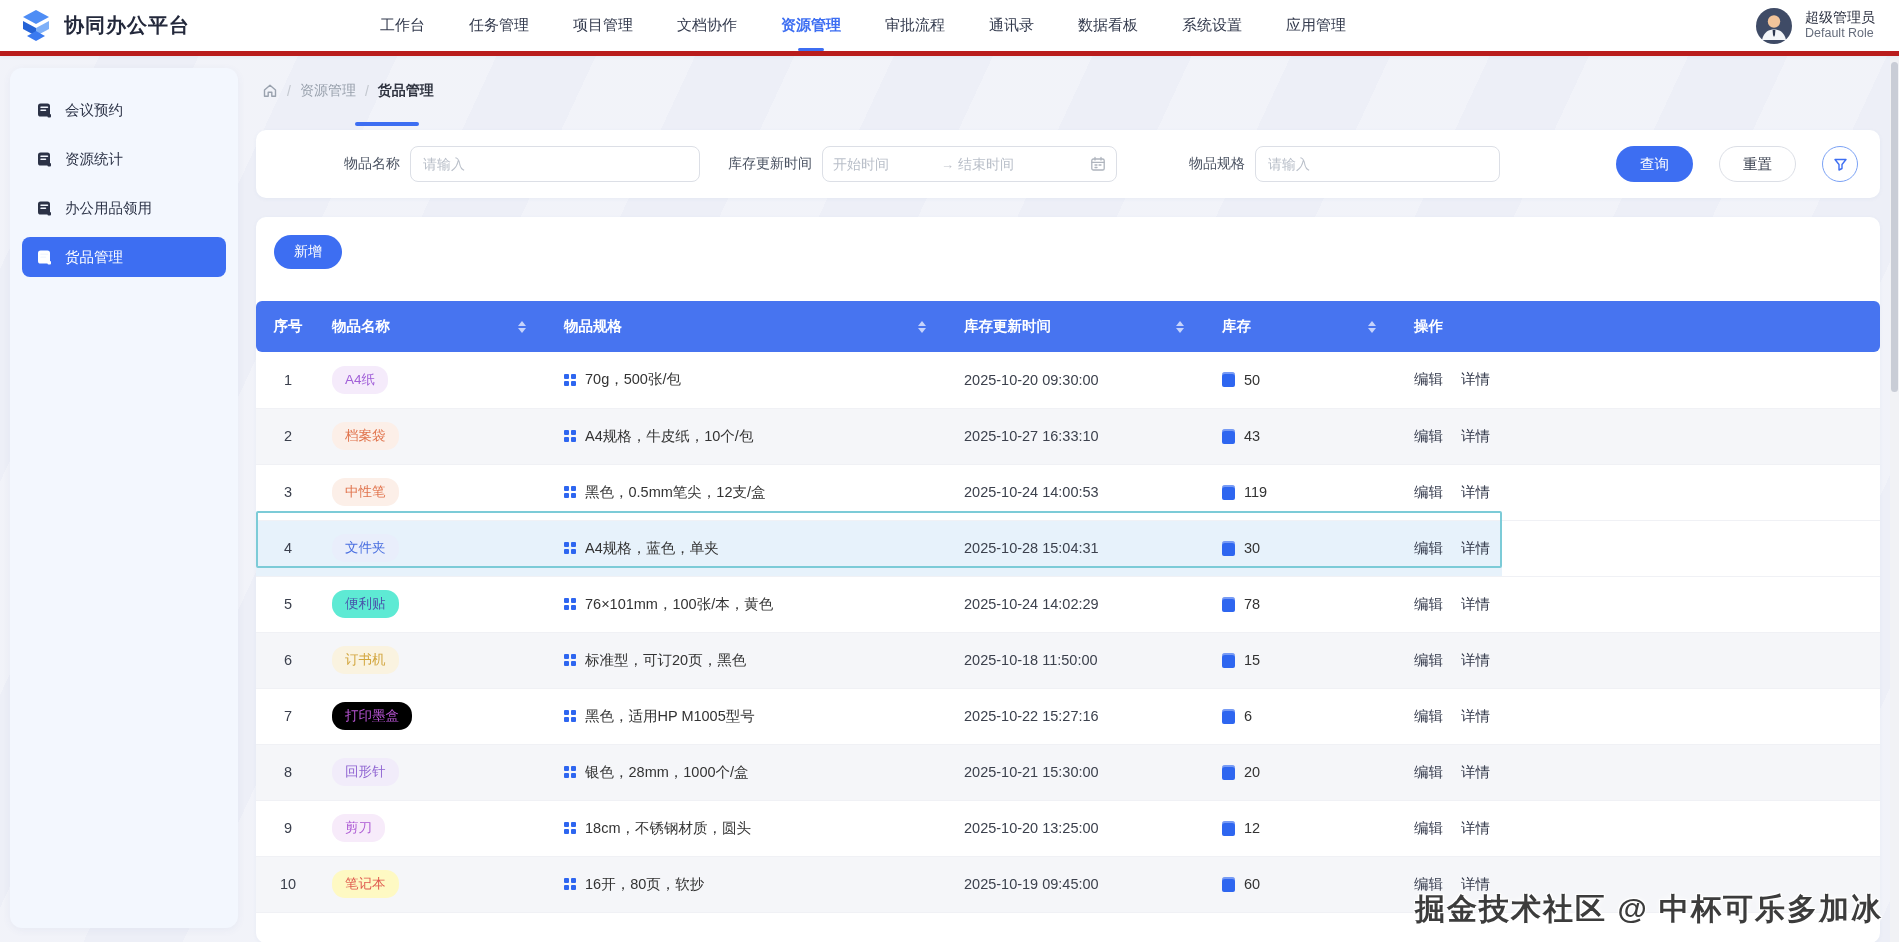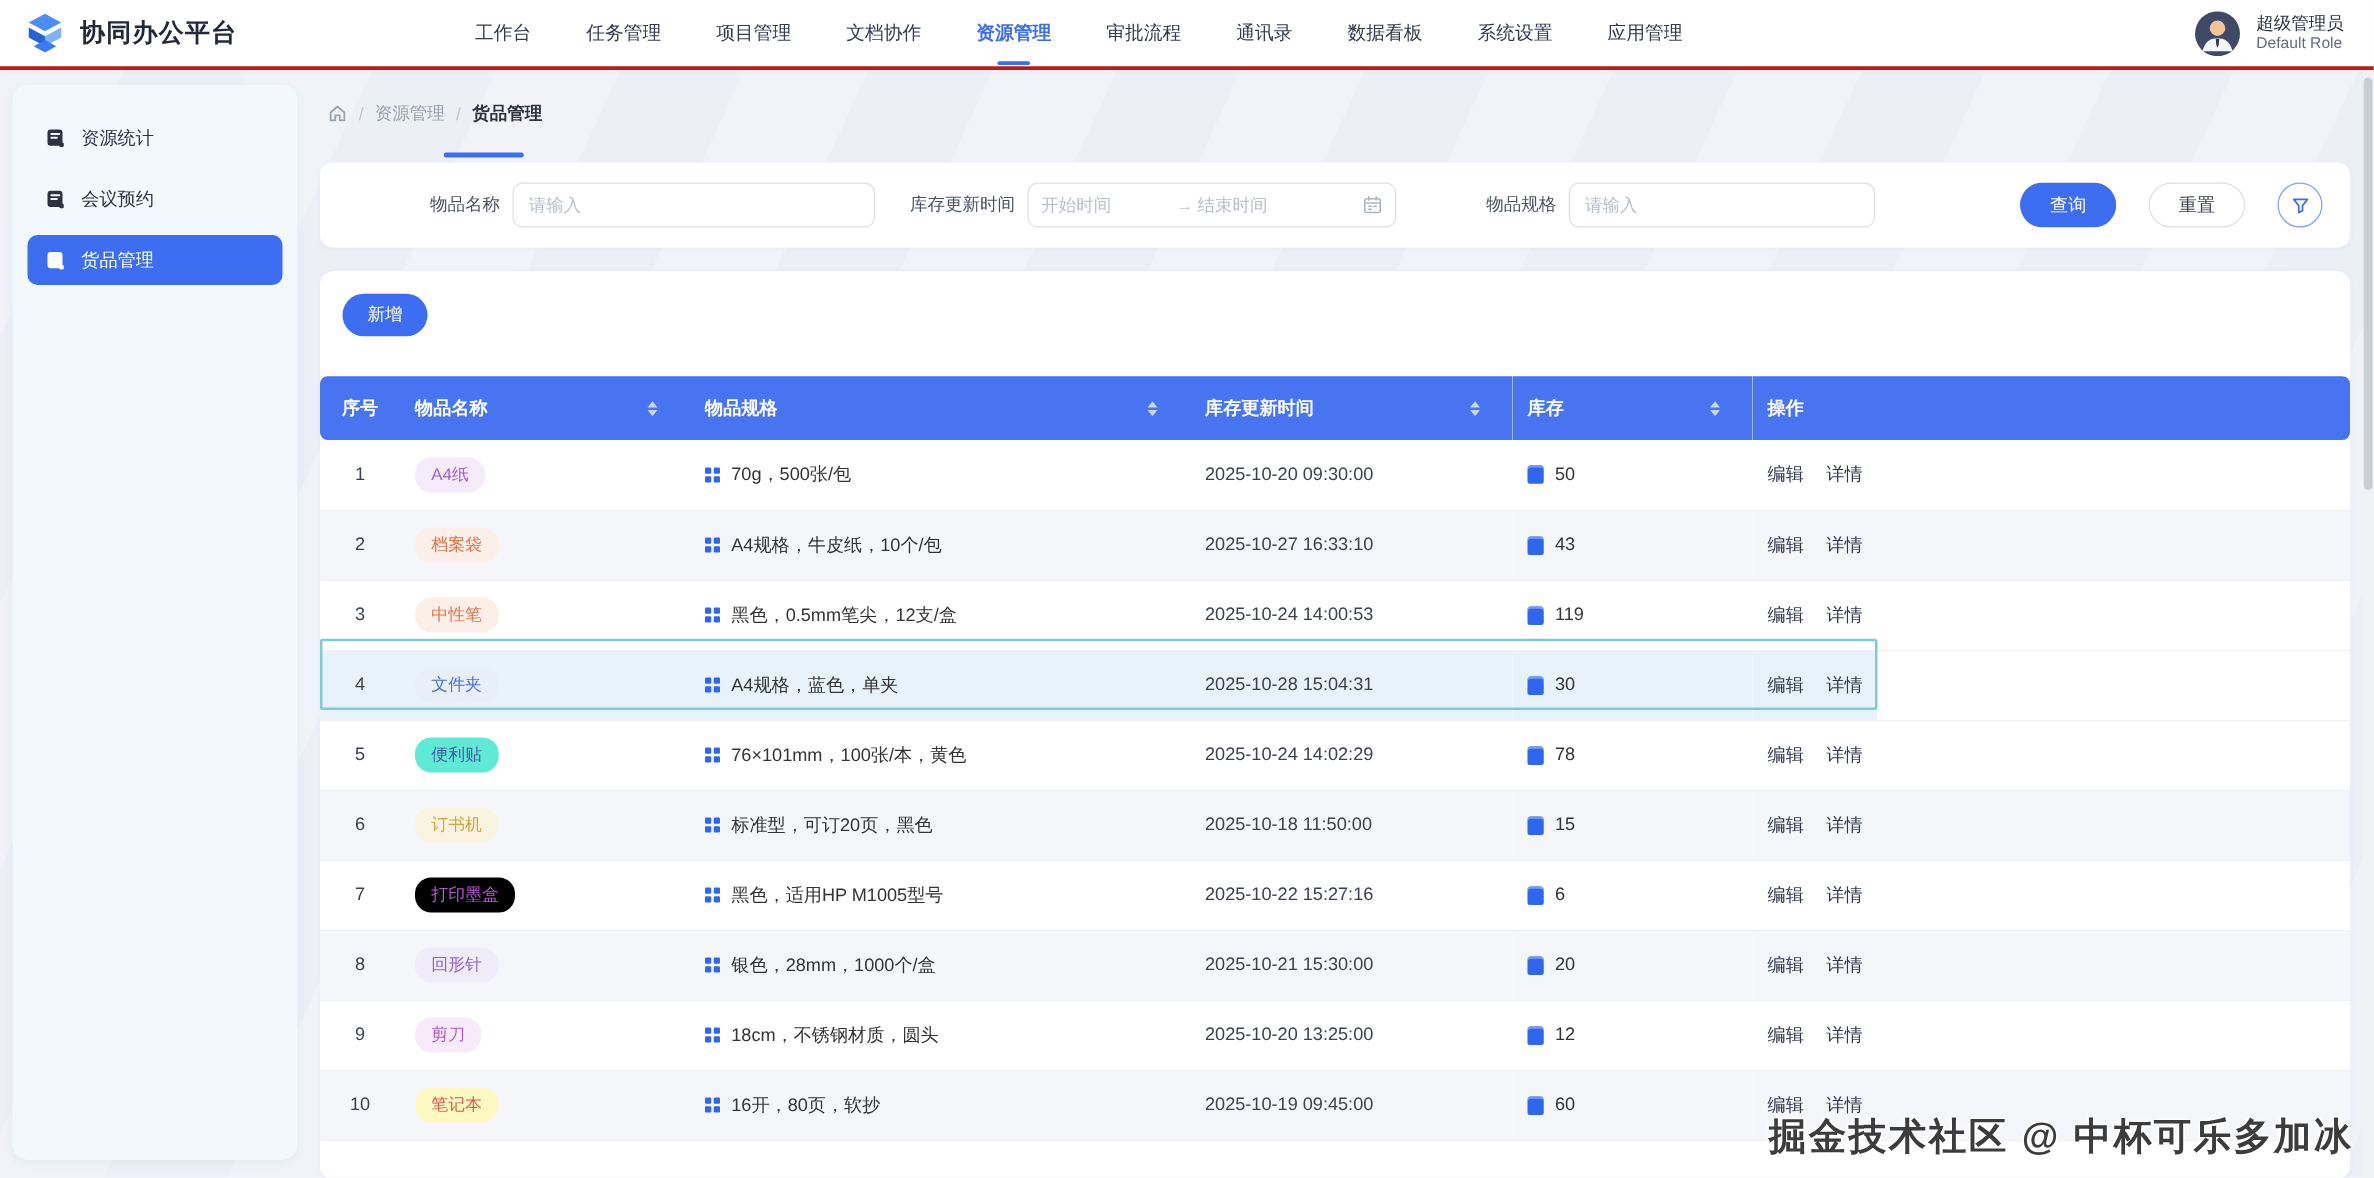--- a/index.html
+++ b/index.html
@@ -2,21 +2,21 @@
 <html><head>
 <meta charset="utf-8">
 <style>
   * { margin:0; padding:0; box-sizing:border-box; }
   html,body { width:1899px; height:942px; overflow:hidden;
     font-family:"Liberation Sans","DejaVu Sans",sans-serif; font-size:14px; color:#333; }
   body { background:#edeff7; position:relative; }
 
   
   .navbar { height:56px; background:#fff; display:flex; align-items:center;
-    padding:0 24px 0 18px; border-bottom:3px solid #b91c1c;
+    padding:0 24px 0 18px; border-bottom:5px solid #b91c1c;
     box-shadow:0 1px 4px rgba(40,60,120,.05); position:relative; z-index:10; }
   .brand { display:flex; align-items:center; gap:10px; min-width:230px; }
   .brand-title { font-size:20px; font-weight:700; color:#23283b; letter-spacing:1px; }
   .nav-menu { display:flex; align-items:center; gap:40px; margin-left:130px; }
   .nav-item { font-size:15px; color:#333a4d; cursor:pointer; position:relative; padding:6px 2px; white-space:nowrap; }
   .nav-item.active { color:#3d6ef2; font-weight:600; }
   .nav-item.active::after { content:""; position:absolute; left:50%; transform:translateX(-50%);
     bottom:-10px; width:26px; height:3px; border-radius:2px; background:#3d6ef2; }
   .user-box { margin-left:auto; display:flex; align-items:center; gap:13px; }
   .user-meta { line-height:1.25; }
@@ -171,29 +171,37 @@
 </header>
 
 <div class="layout">
   <aside class="sidebar" id="sideMenu">
       <div class="side-item">
         <svg width="17" height="17" viewBox="0 0 17 17" fill="none">
     <rect x="2" y="1.5" width="12" height="13" rx="2.6" fill="currentColor"></rect>
     <path d="M5 5.2h6.5M5 8.2h4.5" stroke="#f3f7fe" stroke-width="1.5" stroke-linecap="round"></path>
     <rect x="11.5" y="12" width="3.5" height="3.5" rx="1" fill="currentColor"></rect>
   </svg>
-        <span>资源统计</span>
+        <span>会议预约</span>
       </div>
       <div class="side-item">
         <svg width="17" height="17" viewBox="0 0 17 17" fill="none">
     <rect x="2" y="1.5" width="12" height="13" rx="2.6" fill="currentColor"></rect>
     <path d="M5 5.2h6.5M5 8.2h4.5" stroke="#f3f7fe" stroke-width="1.5" stroke-linecap="round"></path>
     <rect x="11.5" y="12" width="3.5" height="3.5" rx="1" fill="currentColor"></rect>
   </svg>
-        <span>会议预约</span>
+        <span>资源统计</span>
+      </div>
+      <div class="side-item">
+        <svg width="17" height="17" viewBox="0 0 17 17" fill="none">
+    <rect x="2" y="1.5" width="12" height="13" rx="2.6" fill="currentColor"></rect>
+    <path d="M5 5.2h6.5M5 8.2h4.5" stroke="#f3f7fe" stroke-width="1.5" stroke-linecap="round"></path>
+    <rect x="11.5" y="12" width="3.5" height="3.5" rx="1" fill="currentColor"></rect>
+  </svg>
+        <span>办公用品领用</span>
       </div>
       <div class="side-item active">
         <svg width="17" height="17" viewBox="0 0 17 17" fill="none">
     <rect x="2" y="1.5" width="12" height="13" rx="2.6" fill="currentColor"></rect>
     <path d="M5 5.2h6.5M5 8.2h4.5" stroke="#f3f7fe" stroke-width="1.5" stroke-linecap="round"></path>
     <rect x="11.5" y="12" width="3.5" height="3.5" rx="1" fill="currentColor"></rect>
   </svg>
         <span>货品管理</span>
       </div>
     </aside>

